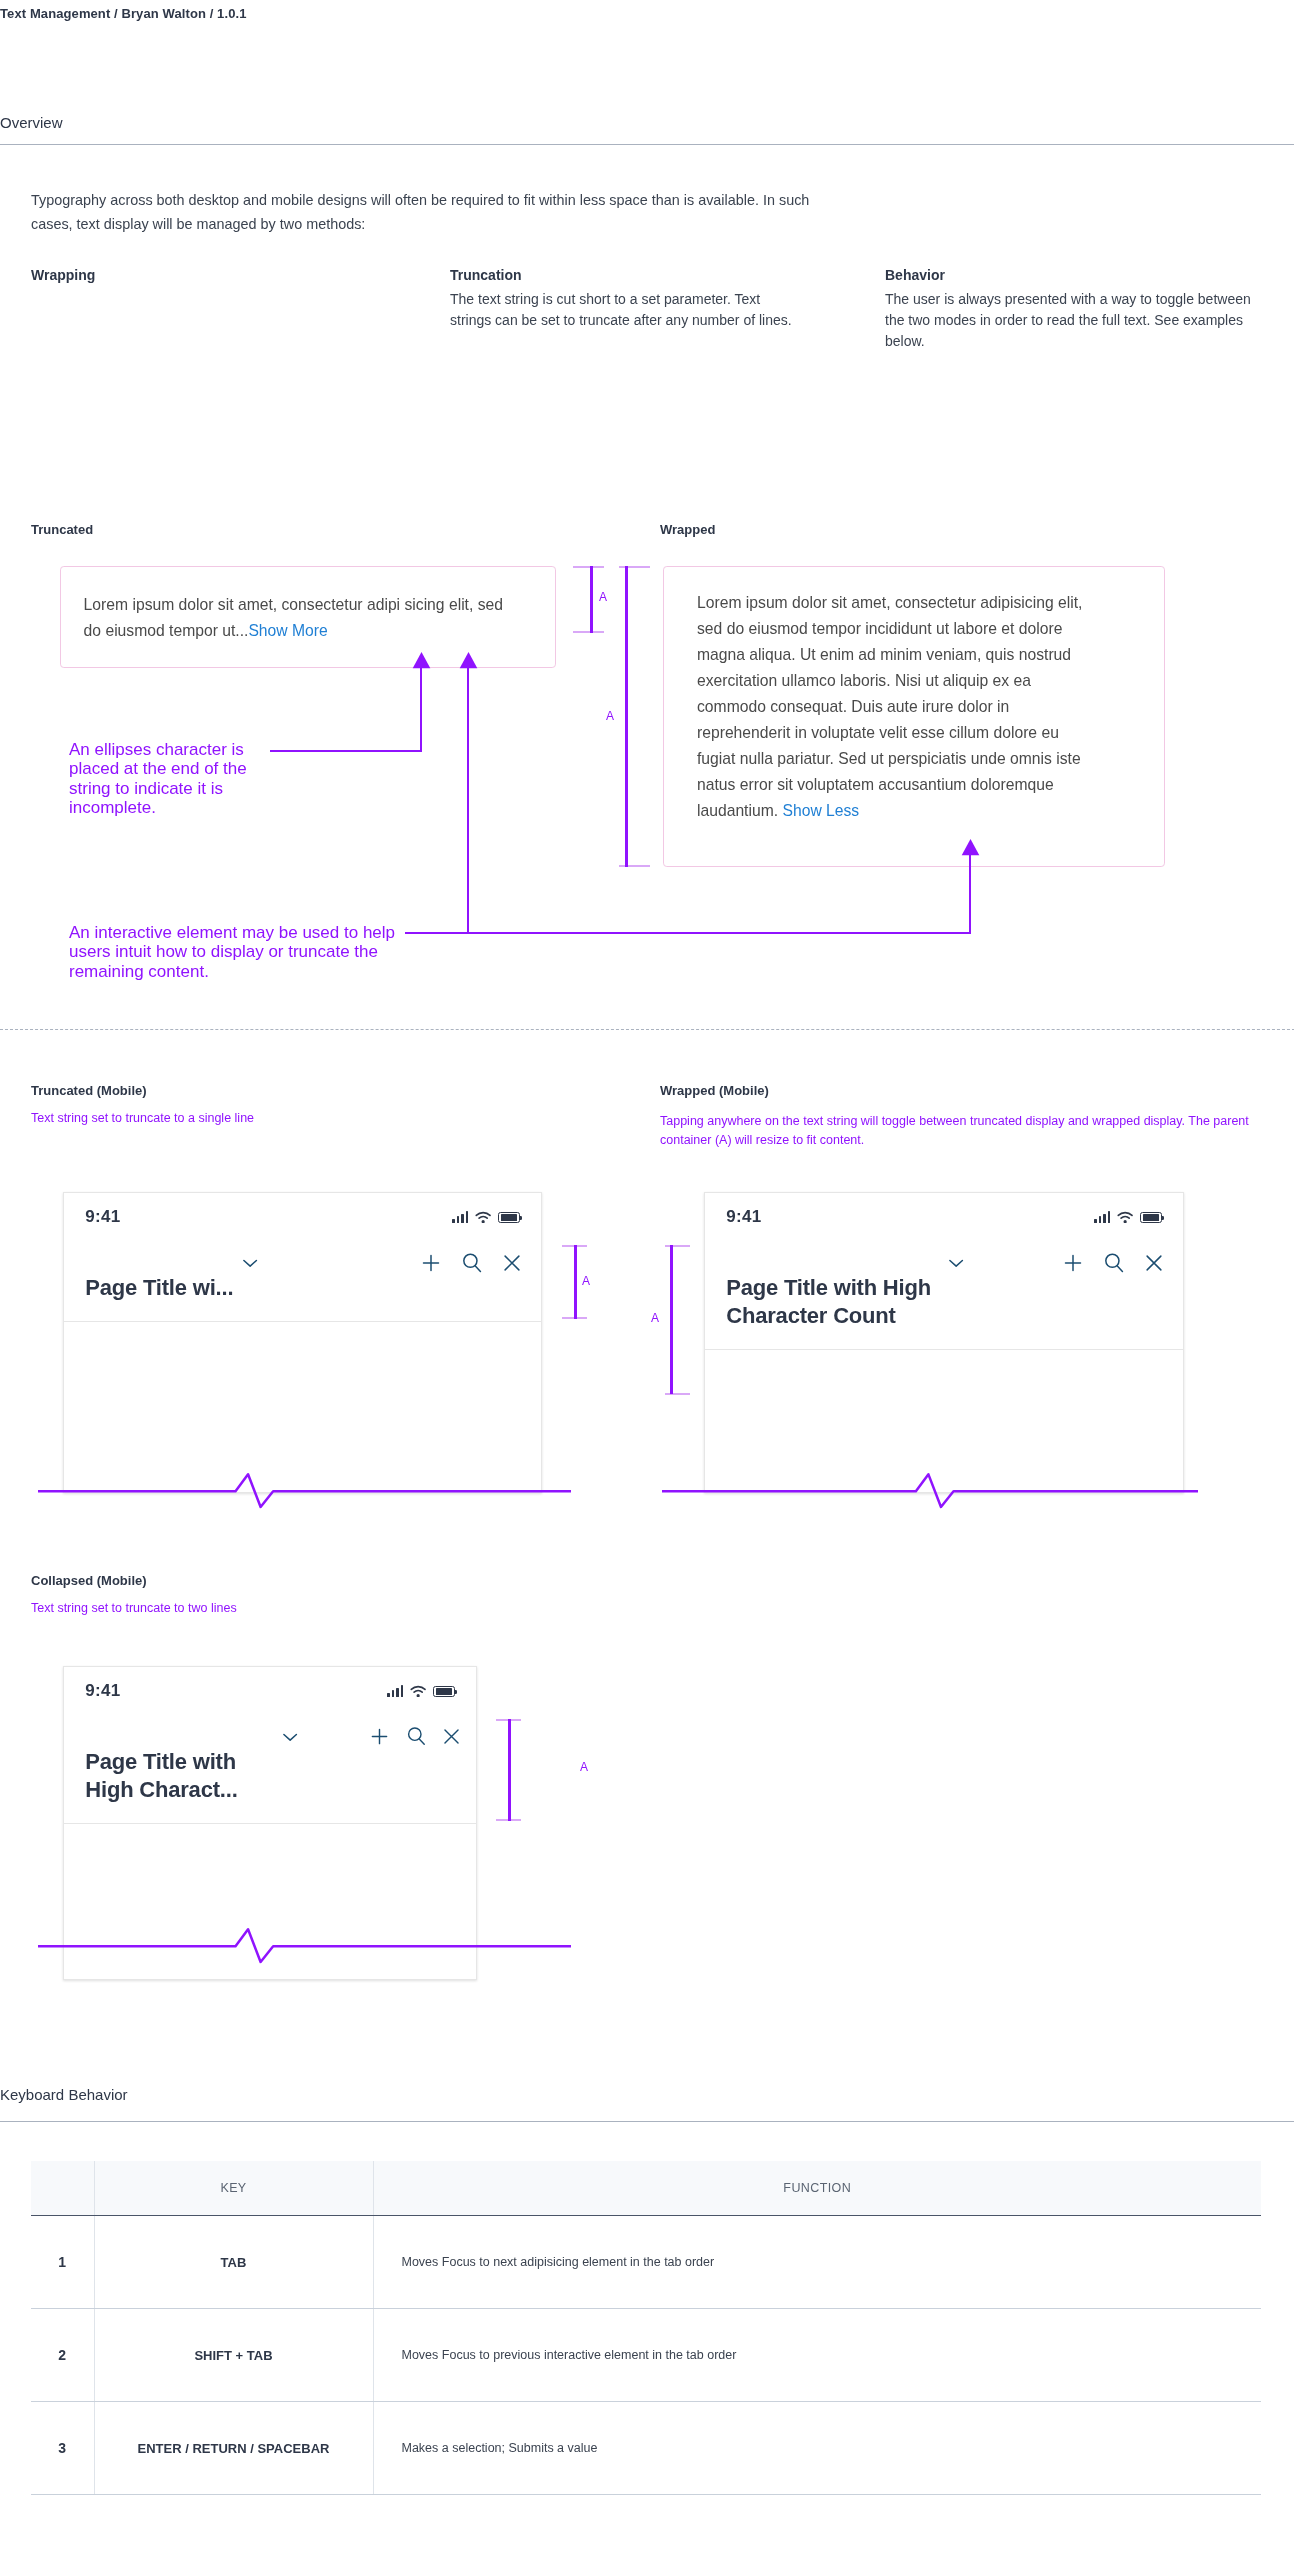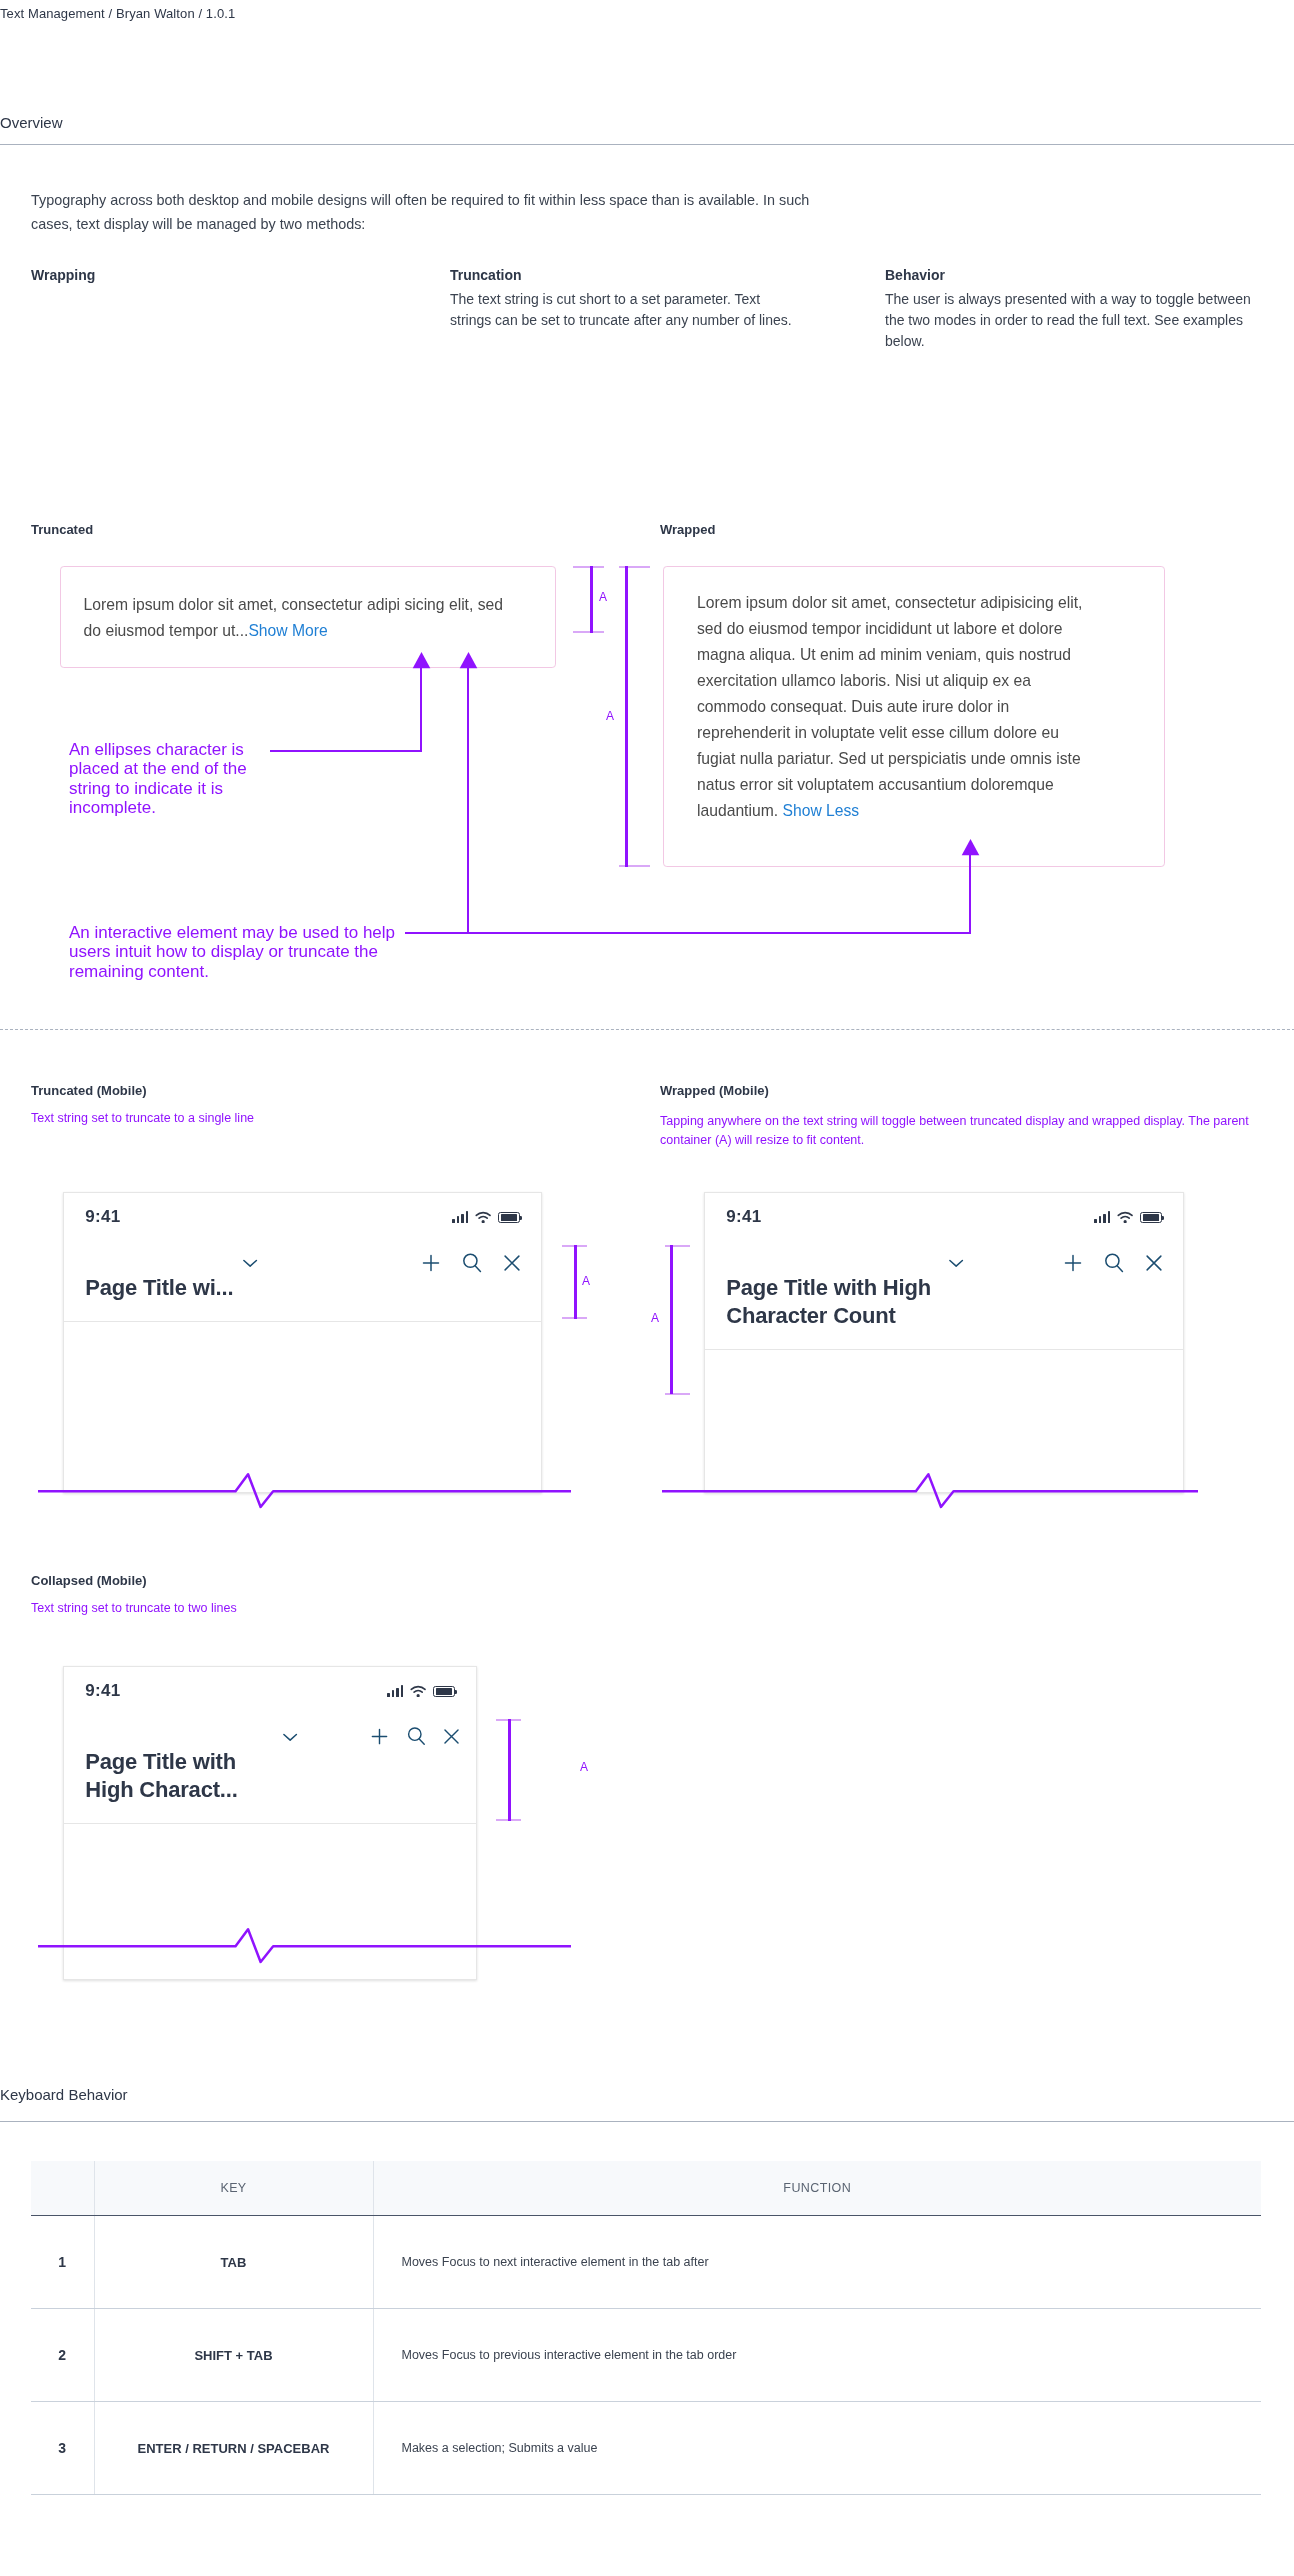--- a/index.html
+++ b/index.html
@@ -8,21 +8,21 @@
     background: #ffffff;
     font-family: "Liberation Sans", sans-serif;
     color: #2e3440;
   }
   body { position: relative; width: 1295px; height: 2576px; overflow: hidden; }
 
   
   .abs { position: absolute; }
   .breadcrumb {
     position: absolute; left: 0; top: 6.3px;
-    font-size: 13px; color: #2e3748; letter-spacing: 0.1px;
+    font-size: 13px; color: #2e3748; letter-spacing: 0.1px; font-weight: bold;
   }
 
   
   .section-head {
     position: absolute; left: 0; font-size: 15px; color: #2e3748;
   }
   .section-rule {
     position: absolute; left: 0; width: 1295px; height: 1.3px;
     background: #aab2bf;
   }
@@ -365,21 +365,21 @@
     <tr>
       <th class="h-num"></th>
       <th class="h-key">KEY</th>
       <th>FUNCTION</th>
     </tr>
   </thead>
   <tbody>
     <tr>
       <td class="c-num">1</td>
       <td class="c-key">TAB</td>
-      <td class="c-fn">Moves Focus to next interactive element in the tab after</td>
+      <td class="c-fn">Moves Focus to next adipisicing element in the tab order</td>
     </tr>
     <tr>
       <td class="c-num">2</td>
       <td class="c-key">SHIFT + TAB</td>
       <td class="c-fn">Moves Focus to previous interactive element in the tab order</td>
     </tr>
     <tr>
       <td class="c-num">3</td>
       <td class="c-key">ENTER / RETURN / SPACEBAR</td>
       <td class="c-fn">Makes a selection; Submits a value</td>

